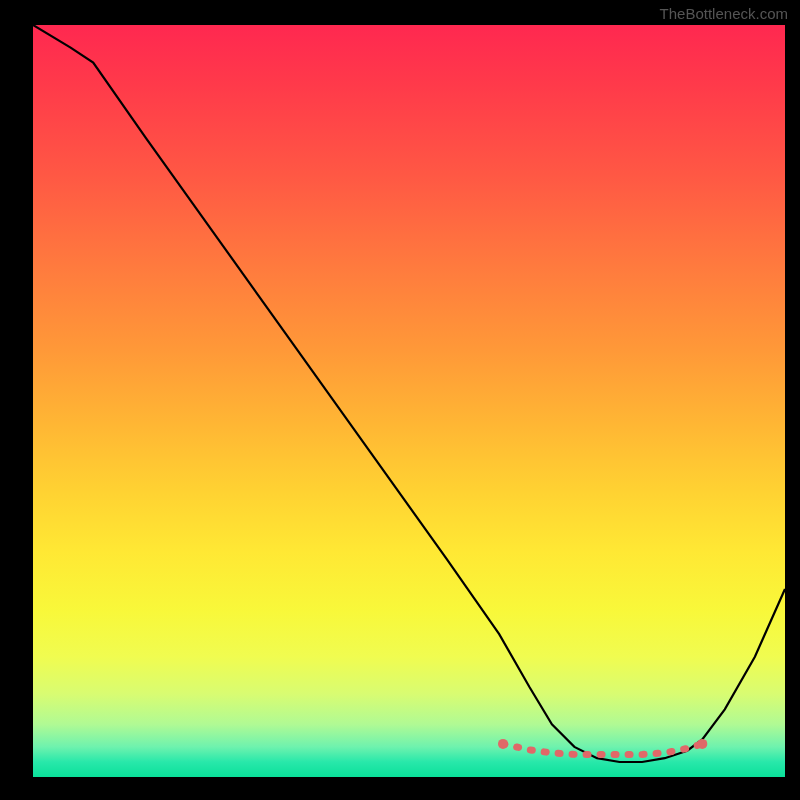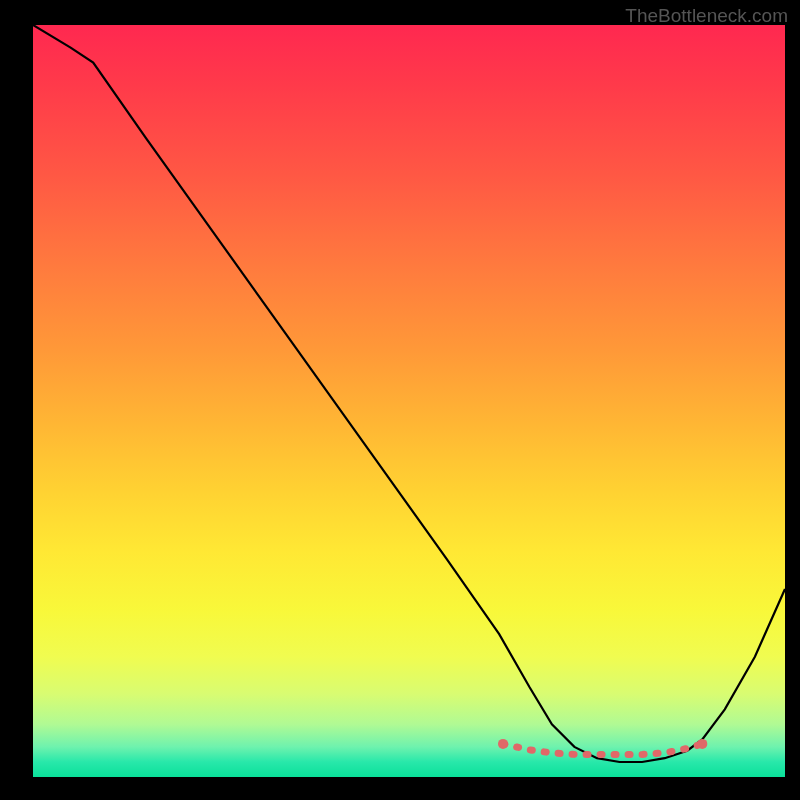--- a/index.html
+++ b/index.html
@@ -9,21 +9,21 @@
     height: 800px;
     background: #000;
     position: relative;
     font-family: Arial, sans-serif;
   }
   .watermark {
     position: absolute;
     top: 5px;
     right: 12px;
     color: #555;
-    font-size: 19px;
+    font-size: 15px;
     font-weight: 500;
     z-index: 10;
   }
   .plot-area {
     position: absolute;
     left: 33px;
     top: 25px;
     width: 752px;
     height: 752px;
     overflow: hidden;

